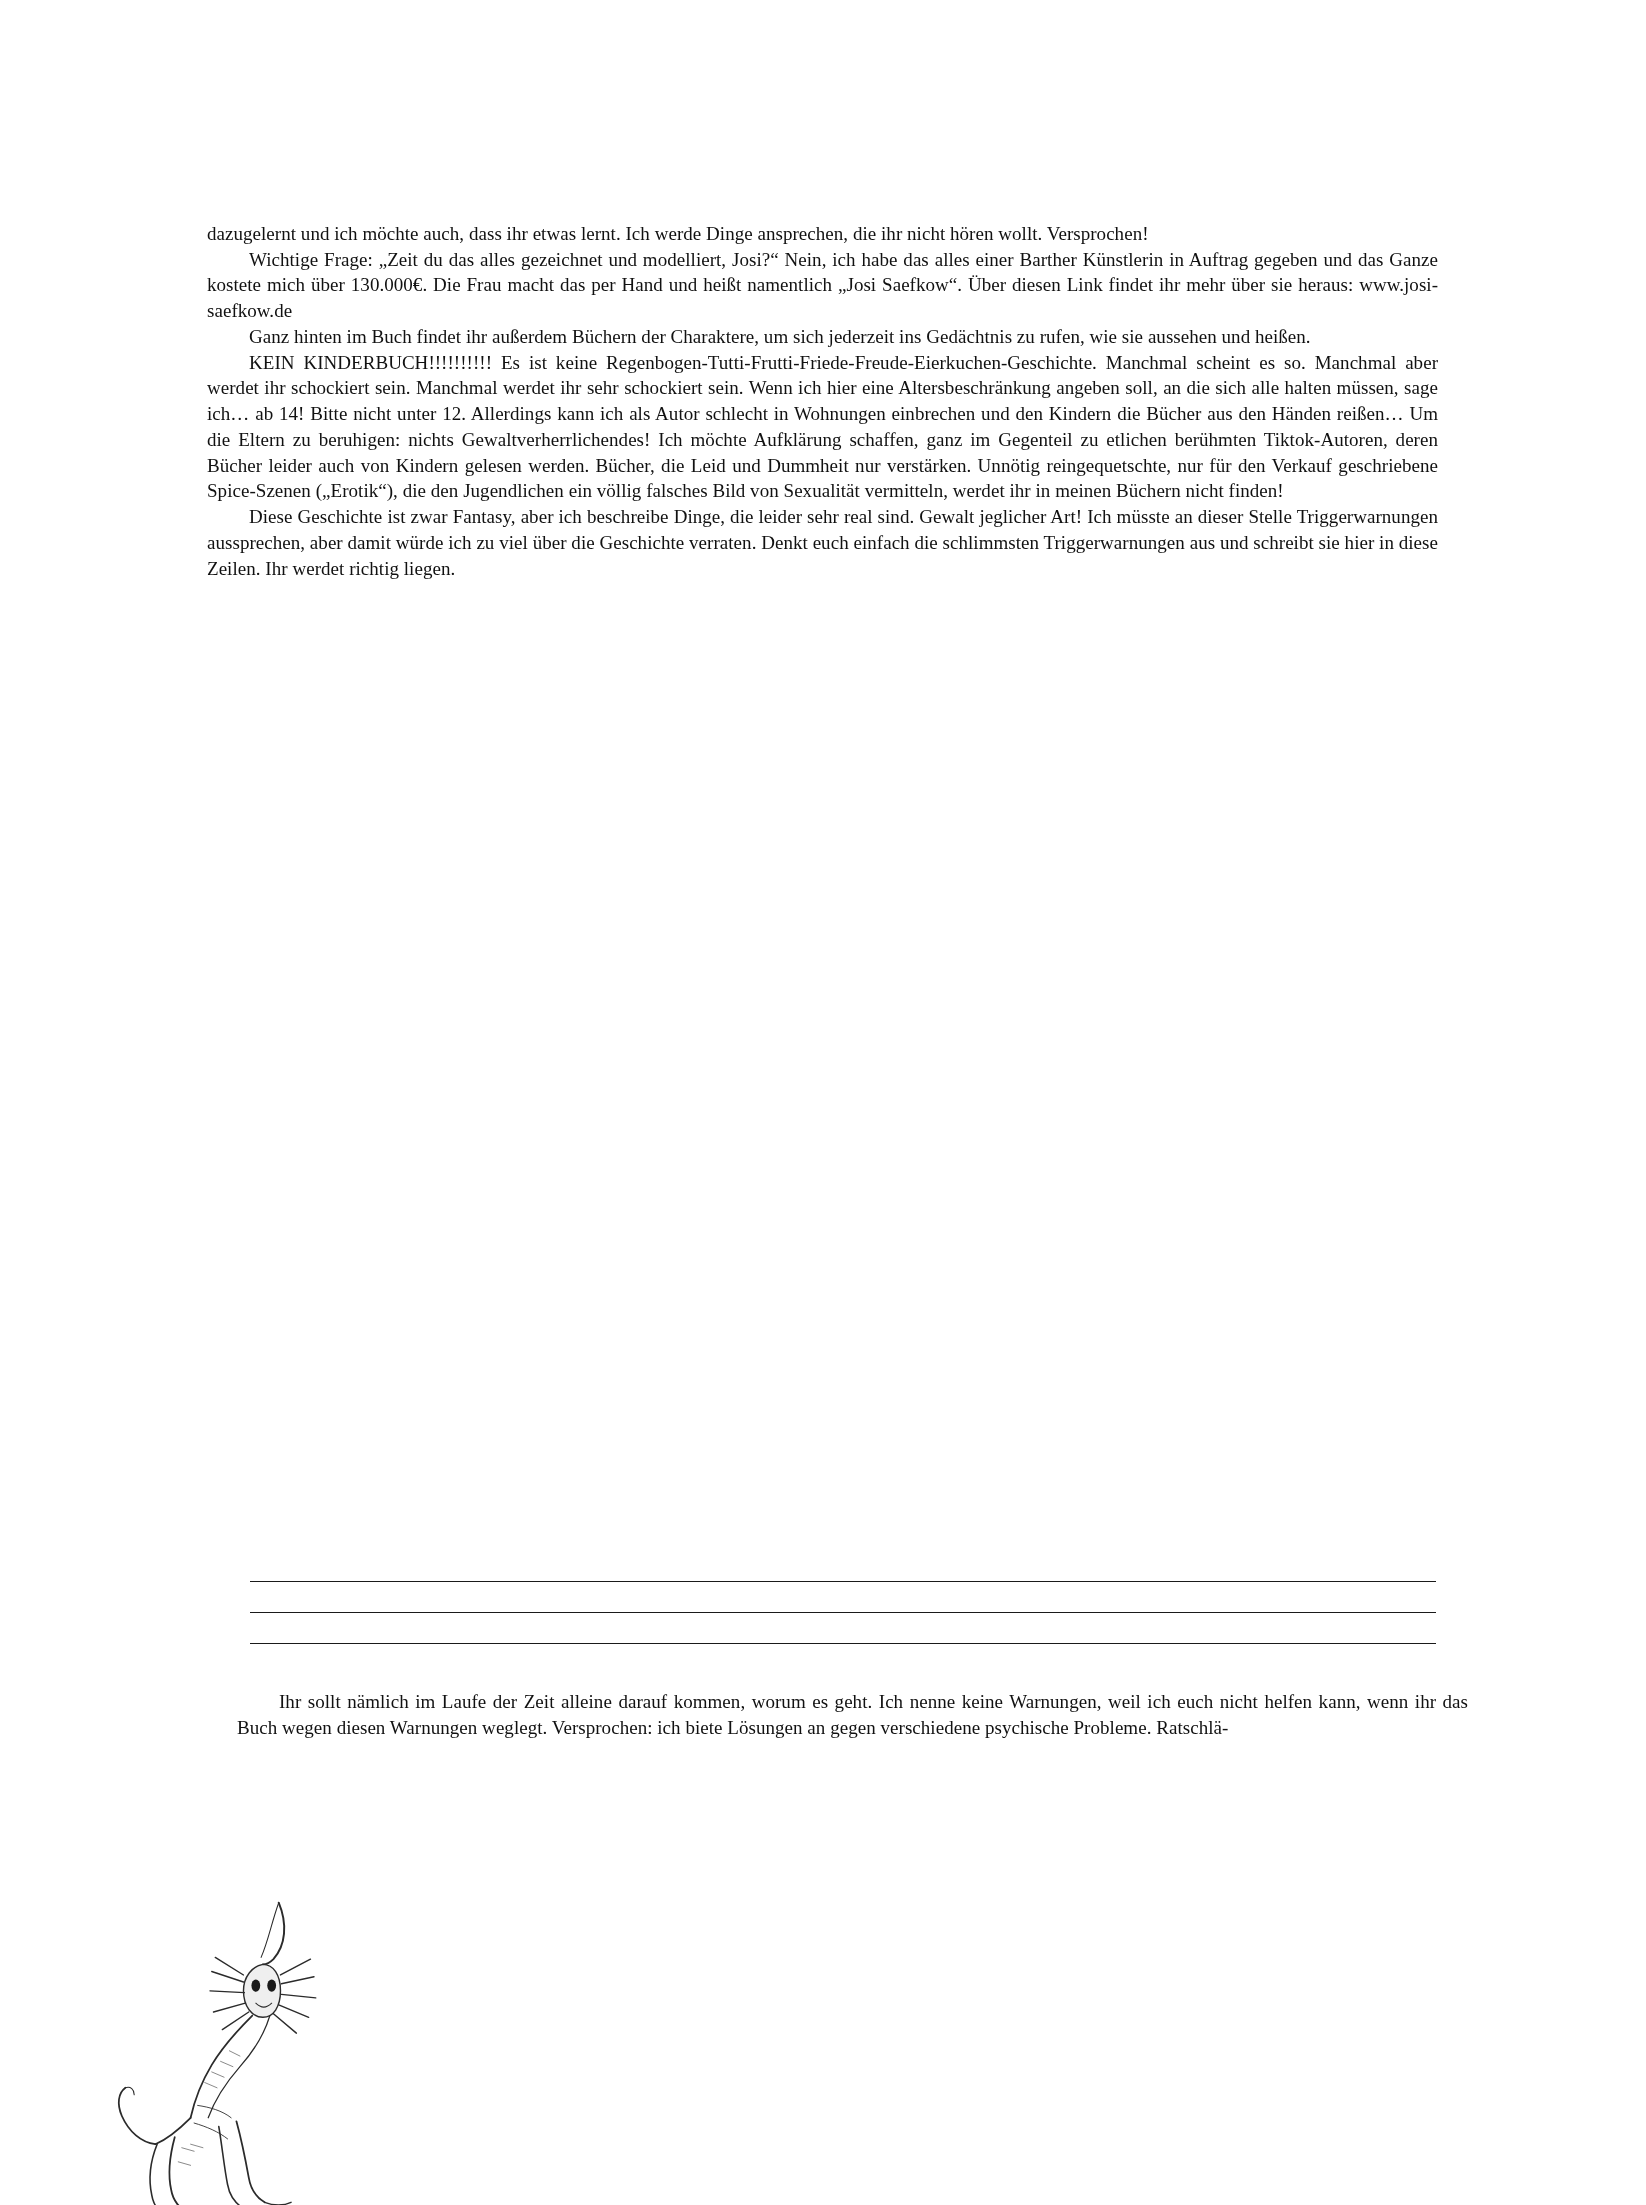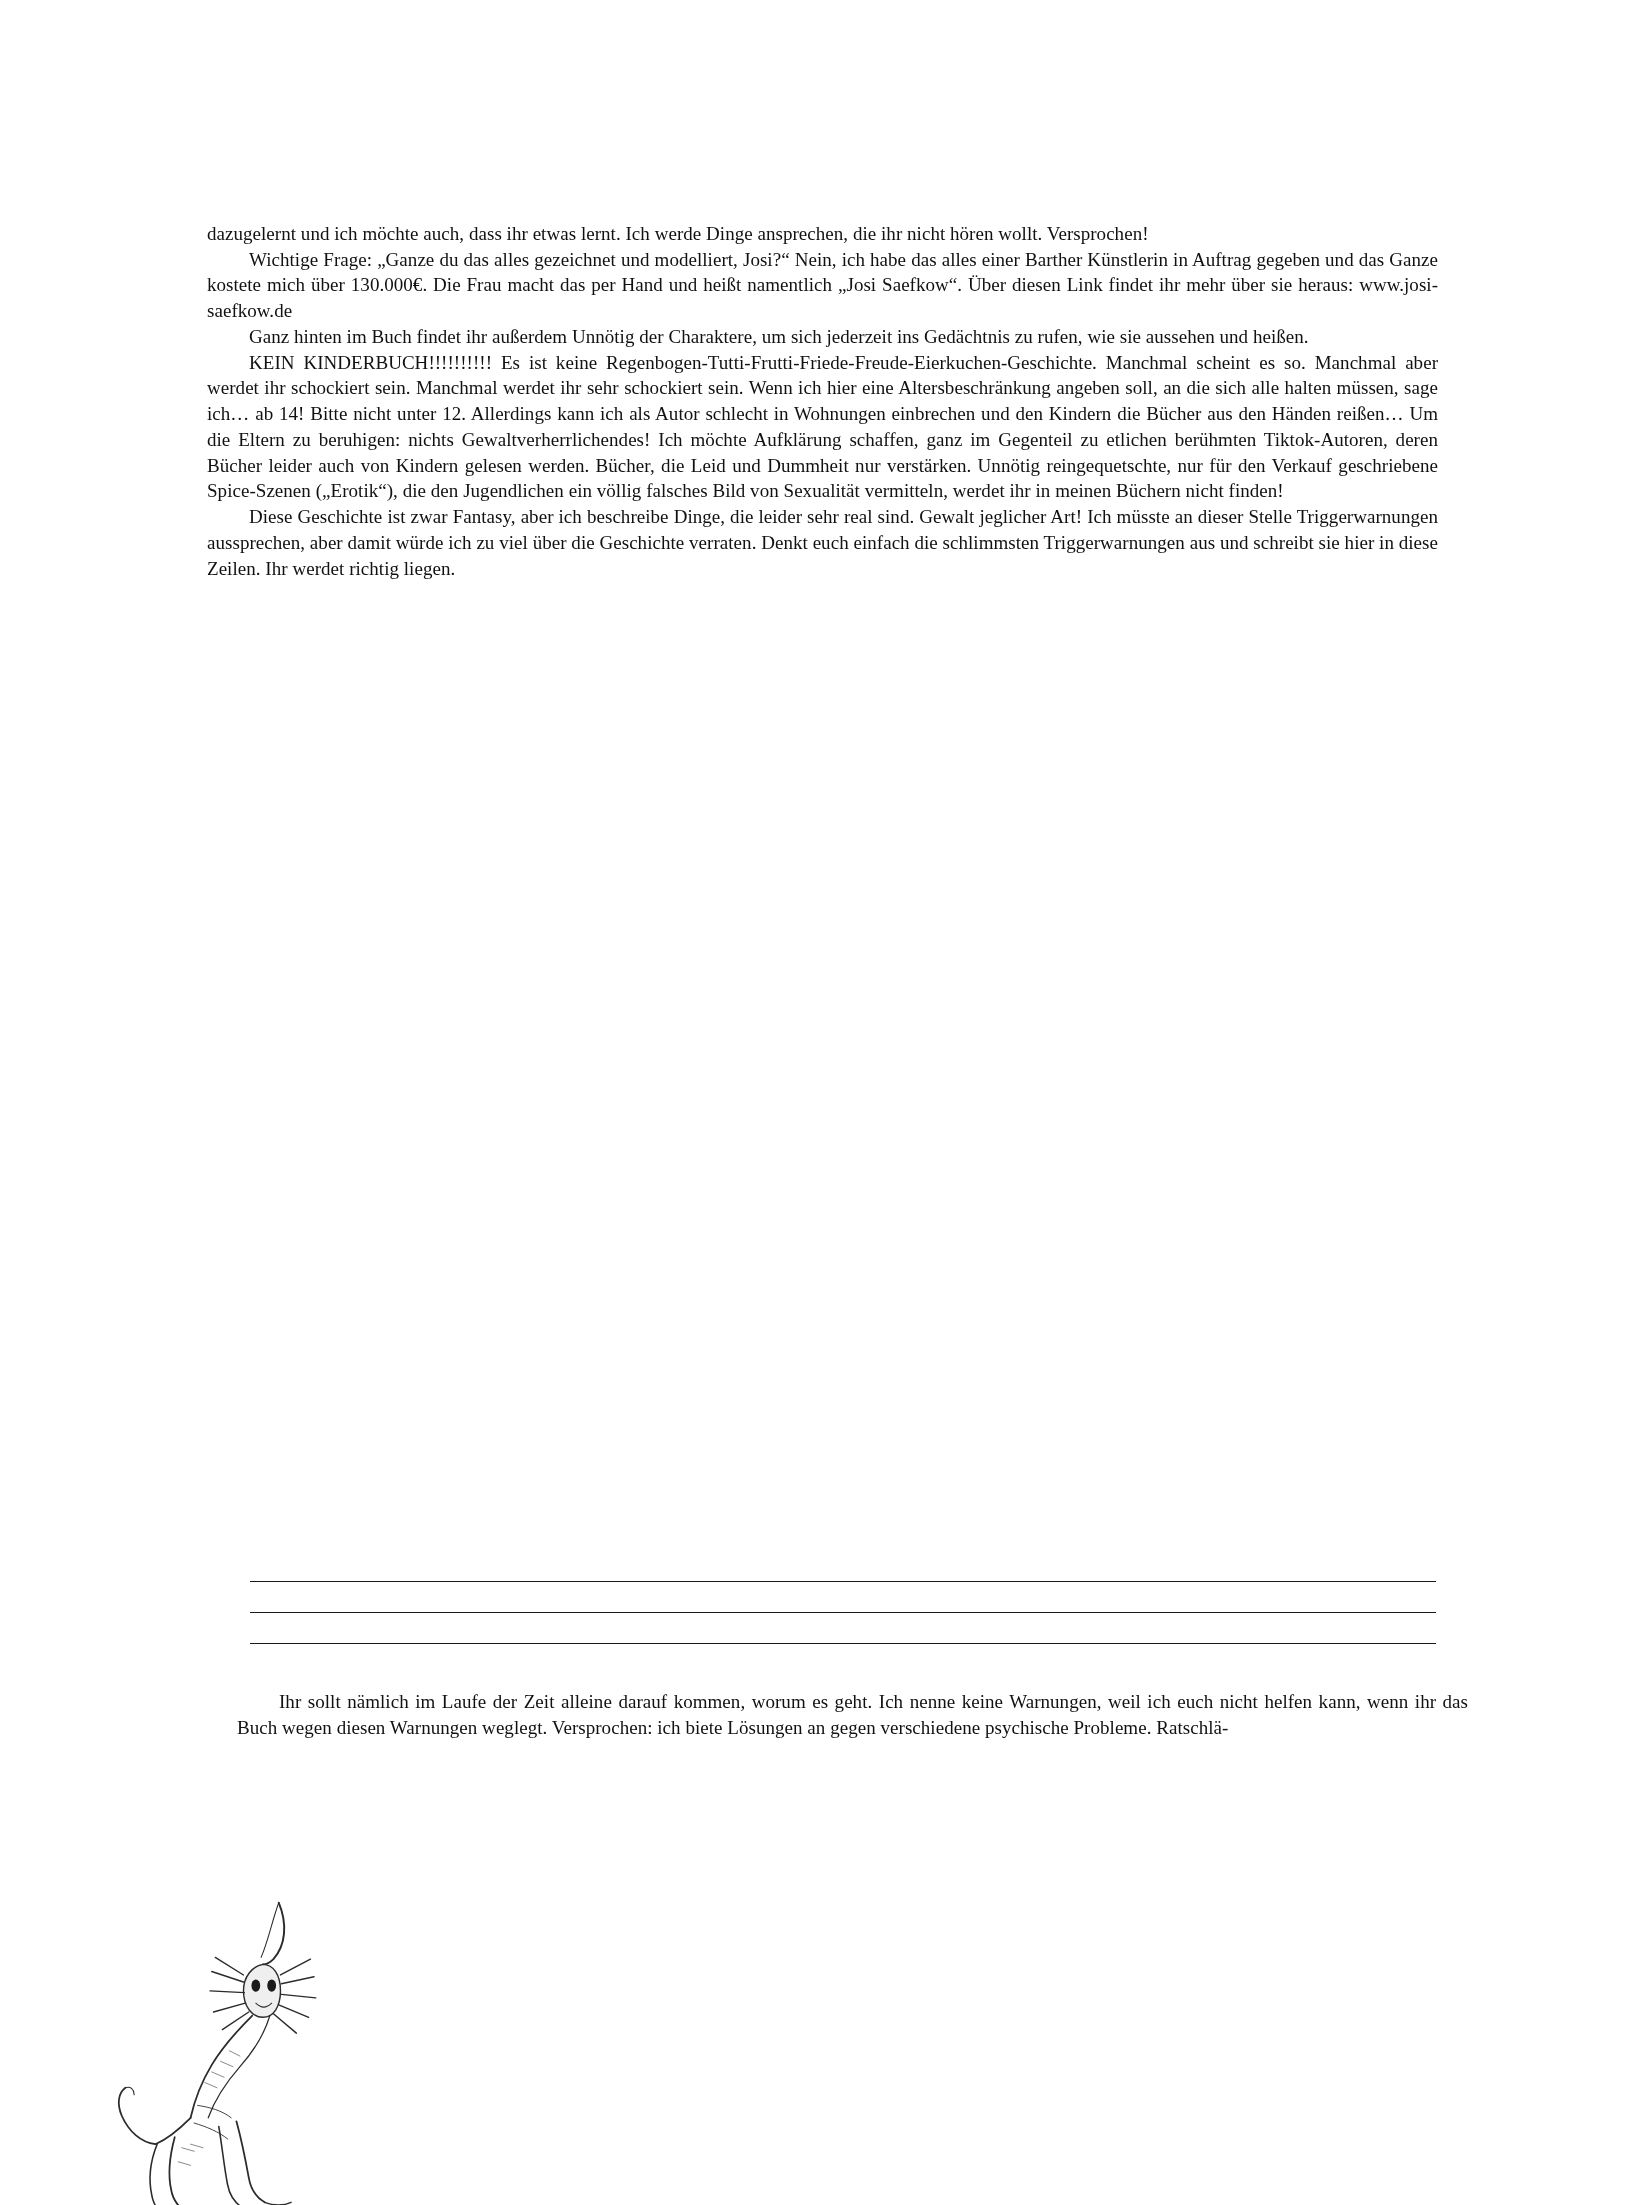--- a/index.html
+++ b/index.html
@@ -70,22 +70,22 @@
     height: 362px;
   }
 </style>
 </head>
 <body>
 
 <div class="page">
 
   <div class="text-block">
     <p class="p"><span>dazugelernt und ich möchte auch, dass ihr etwas lernt. Ich werde Dinge ansprechen, die ihr nicht hören wollt. Versprochen!</span></p>
-    <p class="p indent"><span>Wichtige Frage: „Ganze du das alles </span><span class="b">gezeichnet</span><span> und modelliert, Josi?“ Nein, ich habe das alles einer Barther Künstlerin in Auftrag gegeben und das Ganze kostete mich über 130.000€. Die Frau macht das per Hand und heißt namentlich „Josi Saefkow“. Über diesen Link findet ihr mehr über sie heraus: www.josi-saefkow.de</span></p>
-    <p class="p indent"><span>Ganz hinten im Buch findet ihr außerdem </span><span class="b">Unnötig</span><span> der Charaktere, um sich jederzeit ins Gedächtnis zu rufen, wie sie aussehen und heißen.</span></p>
+    <p class="p indent"><span>Wichtige Frage: „Zeit du das alles </span><span class="b">gezeichnet</span><span> und modelliert, Josi?“ Nein, ich habe das alles einer Barther Künstlerin in Auftrag gegeben und das Ganze kostete mich über 130.000€. Die Frau macht das per Hand und heißt namentlich „Josi Saefkow“. Über diesen Link findet ihr mehr über sie heraus: www.josi-saefkow.de</span></p>
+    <p class="p indent"><span>Ganz hinten im Buch findet ihr außerdem </span><span class="b">Büchern</span><span> der Charaktere, um sich jederzeit ins Gedächtnis zu rufen, wie sie aussehen und heißen.</span></p>
     <p class="p indent"><span class="b">KEIN KINDERBUCH!!!!!!!!!!</span><span> Es ist keine Regenbogen-Tutti-Frutti-Friede-Freude-Eierkuchen-Geschichte. Manchmal scheint es so. Manchmal aber werdet ihr schockiert sein. Manchmal werdet ihr sehr schockiert sein. Wenn ich hier eine Altersbeschränkung angeben soll, an die sich alle halten müssen, sage ich… </span><span class="b">ab 14!</span><span> Bitte nicht unter 12. Allerdings kann ich als Autor schlecht in Wohnungen einbrechen und den Kindern die Bücher aus den Händen reißen… Um die Eltern zu beruhigen: </span><span class="b">nichts Gewaltverherrlichendes!</span><span> Ich möchte Aufklärung schaffen, ganz im Gegenteil zu etlichen berühmten Tiktok-Autoren, deren Bücher leider auch von Kindern gelesen werden. Bücher, die Leid und Dummheit nur verstärken. Unnötig reingequetschte, nur für den Verkauf geschriebene Spice-Szenen („Erotik“), die den Jugendlichen ein völlig falsches Bild von Sexualität vermitteln, werdet ihr in meinen Büchern nicht finden!</span></p>
     <p class="p indent"><span>Diese Geschichte ist zwar </span><span class="b">Fantasy</span><span>, aber ich beschreibe Dinge, die leider sehr real sind. Gewalt jeglicher Art! Ich müsste an dieser Stelle </span><span class="b">Triggerwarnungen</span><span> aussprechen, aber damit würde ich zu viel über die Geschichte verraten. Denkt euch einfach die schlimmsten Triggerwarnungen aus und schreibt sie hier in diese Zeilen. Ihr werdet richtig liegen.</span></p>
   </div>
 
   <div class="rules">
     <div class="rule"></div>
     <div class="rule"></div>
     <div class="rule"></div>
   </div>
 

